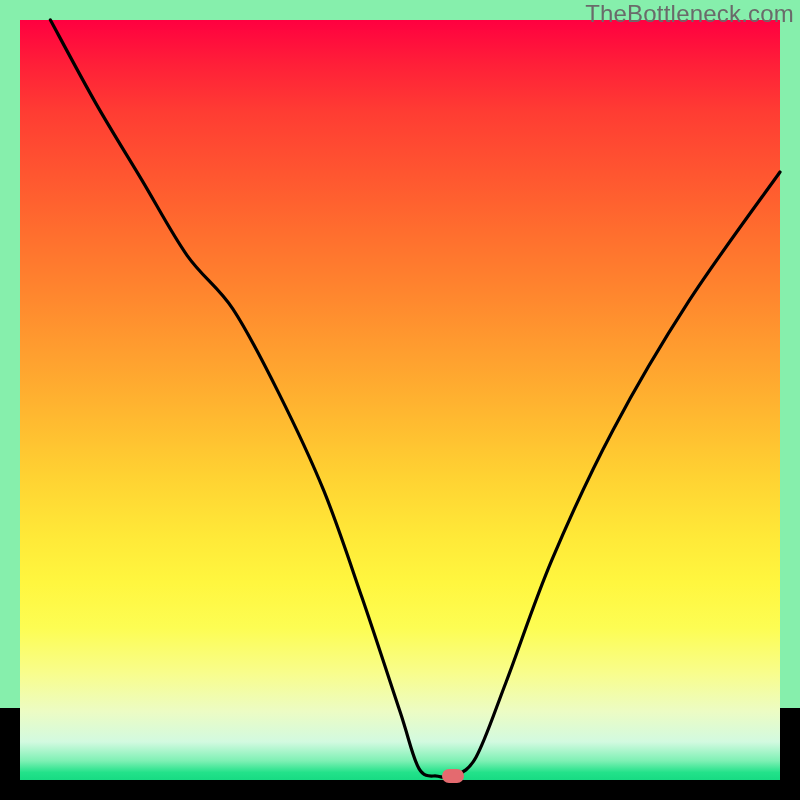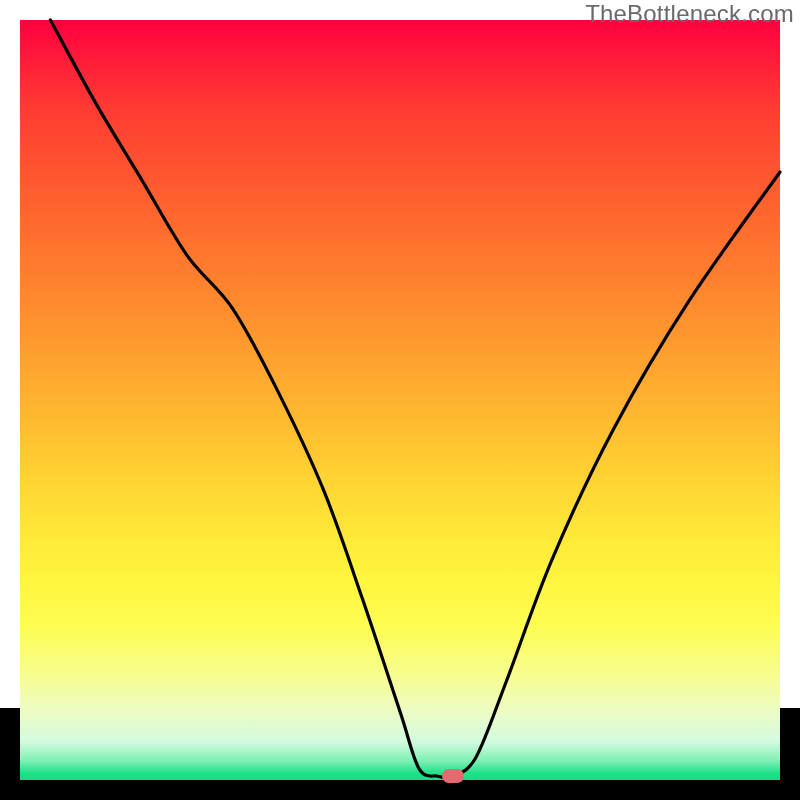--- a/index.html
+++ b/index.html
@@ -8,21 +8,21 @@
     width: 800px;
     height: 800px;
     background: #000;
     overflow: hidden;
     font-family: Arial, Helvetica, sans-serif;
   }
   .frame {
     position: relative;
     width: 800px;
     height: 708px;
-    background: #ffffff;
+    background: #86efac;
   }
   .plot-area {
     position: absolute;
     left: 20px;
     top: 20px;
     width: 760px;
     height: 760px;
     background: linear-gradient(to bottom,
       #ff0040 0%,
       #ff2038 6%,

